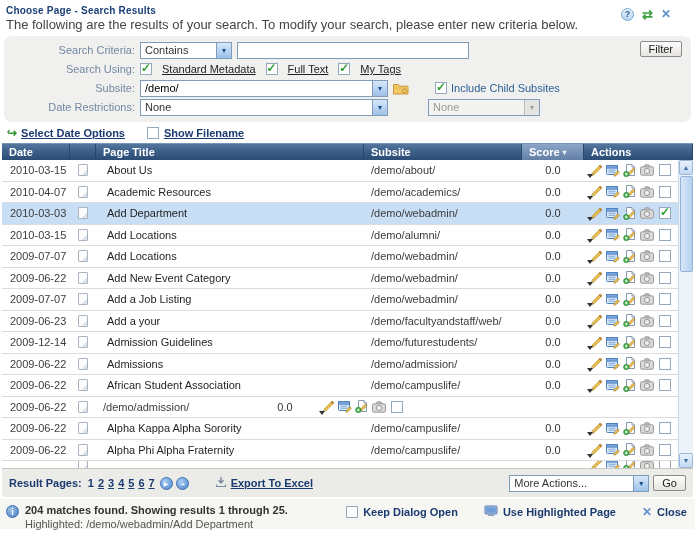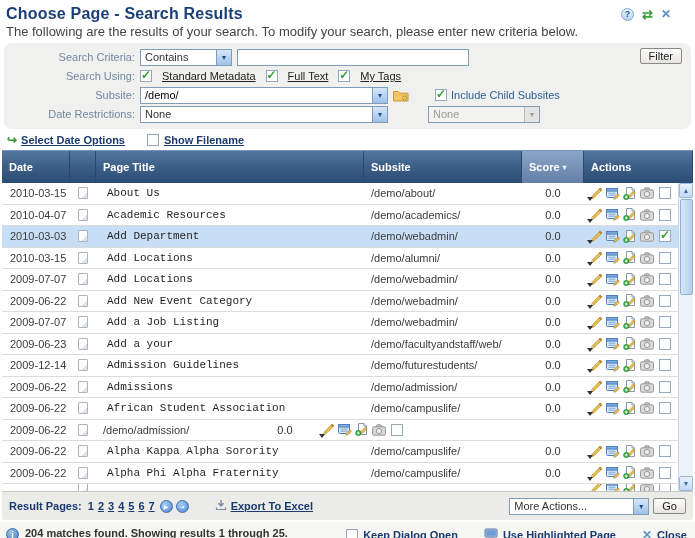--- a/index.html
+++ b/index.html
@@ -3,21 +3,21 @@
 <meta charset="utf-8">
 <style>
   * { box-sizing: border-box; margin: 0; padding: 0; }
   body {
     width: 695px; height: 538px; overflow: hidden;
     font-family: "Liberation Sans", sans-serif;
     font-size: 11px; color: #333; background: #fff;
   }
   
   .hdr { position: relative; padding: 5px 8px 2px 6px; }
-  .hdr h1 { font-size: 16px; font-weight: bold; color: #1b4077; letter-spacing: .2px; }
+  .hdr h1 { font-size: 10px; font-weight: bold; color: #1b4077; letter-spacing: .2px; }
   .hdr .subtitle { font-size: 13px; color: #444; margin-top: 1px; }
   .hdr-icons { position: absolute; top: 7px; right: 24px; display: flex; gap: 8px; align-items: center; }
   .icon-help {
     width: 13px; height: 13px; border-radius: 50%;
     background: linear-gradient(#e8f2fc,#b9d4ef); border: 1px solid #7aa7d4;
     color: #2a5d9e; font-weight: bold; font-size: 9px;
     display: inline-flex; align-items: center; justify-content: center; cursor: pointer;
   }
   .icon-refresh { color: #3fa03f; font-weight: bold; font-size: 13px; line-height: 13px; cursor: pointer; }
   .icon-close-top { color: #5f93c8; font-weight: bold; font-size: 12px; cursor: pointer; }
@@ -66,42 +66,42 @@
   .inc-child-label { margin-left: 4px; color: #2d6196; }
   .folder-icon { margin-left: 5px; display: inline-flex; cursor: pointer; }
   
   .toolbar { display: flex; align-items: center; height: 21px; padding-left: 7px; }
   .green-arrow { color: #3a9a3a; font-weight: bold; font-size: 12px; margin-right: 4px; }
   .navlink { color: #1b3a70; font-weight: bold; text-decoration: underline; cursor: pointer; }
   .toolbar .checkbox { margin-left: 22px; margin-right: 5px; }
   
   .table { margin: 0 2px; }
   .thead {
-    display: flex; height: 33px; align-items: center; color: #fff; font-weight: bold;
+    display: flex; height: 17px; align-items: center; color: #fff; font-weight: bold;
     background: linear-gradient(#55779f, #3d6089 45%, #2b4c74);
     border-top: 1px solid #7695bb;
   }
   .thead > div { padding-left: 7px; height: 100%; display: flex; align-items: center; border-right: 1px solid #27496e; }
   .th-score { background: linear-gradient(#8aa5c6,#647fa6); justify-content: flex-start; gap: 3px; }
   .sort-ind { font-size: 8px; color: #e8eef6; }
   .c-date   { flex: 0 0 68px; }
   .c-icon   { flex: 0 0 26px; display: flex; align-items: center; justify-content: center; }
   .c-title  { flex: 0 0 268px; }
   .c-subsite{ flex: 0 0 158px; }
   .c-score  { flex: 0 0 62px; }
   .c-actions{ flex: 1 1 auto; }
   .tbody { position: relative; height: 308px; overflow: hidden; }
   .trow {
     display: flex; align-items: center; height: 21.5px;
     border-bottom: 1px solid #dcdcdc; background: #fff; padding-right: 15px; cursor: pointer;
   }
   .trow.highlighted { background: #c8def5; }
   .trow.partial { height: 7px; overflow: hidden; border-bottom: none; }
   .trow .c-date { padding-left: 8px; color: #3c3c3c; }
-  .trow .c-title { padding-left: 11px; color: #1f1f1f; font-family: Liberation Mono, monospace; }
+  .trow .c-title { padding-left: 11px; color: #1f1f1f; }
   .trow .c-subsite { padding-left: 7px; color: #3c3c3c; }
   .trow .c-score { text-align: center; color: #333; }
   .trow .c-score { padding-left: 0; }
   .doc-icon {
     width: 10px; height: 12px; border: 1px solid #aab4c0; border-radius: 1px;
     background: linear-gradient(135deg, #fdfdfd 72%, #dde4ec 72%);
   }
   .c-actions { display: flex; align-items: center; gap: 3px; padding-left: 5px; }
   .act { position: relative; display: inline-flex; width: 14px; height: 14px; align-items: center; justify-content: center; cursor: pointer; }
   .mini-arrow {

